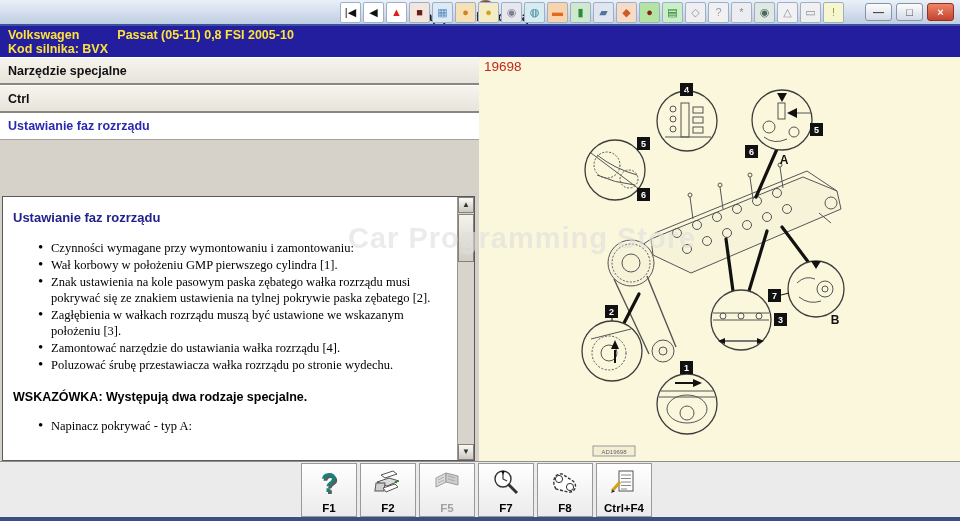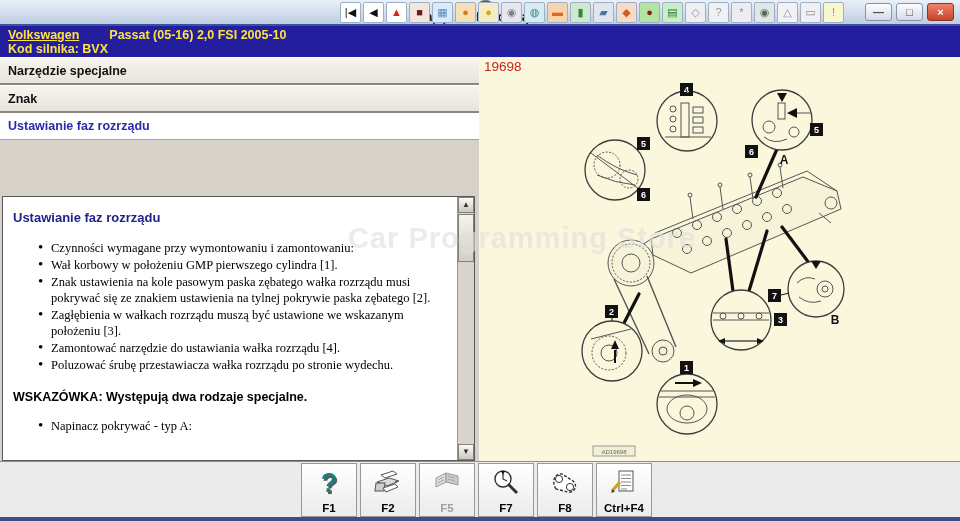--- a/index.html
+++ b/index.html
@@ -32,21 +32,21 @@
     background:linear-gradient(#fdfdfd,#d5dbe6); color:#445;
     font-size:11px; font-weight:bold; display:flex; align-items:center; justify-content:center;
   }
   .win-btn.close { background:linear-gradient(#f08468,#c44430); border-color:#93301f; color:#fff; }
   
   .app-header {
     position:absolute; top:26px; left:0; width:960px; height:31px;
     background:#221e9e; color:#ffe23c; font-weight:bold; font-size:12.5px;
     line-height:14px; padding:2px 0 0 8px;
   }
-  .app-header .brand { margin-right:30px;text-decoration:underline; }
+  .app-header .brand { margin-right:38px; }
   
   .sidebar {
     position:absolute; top:57px; left:0; width:546px; height:404px;
     background:#d6d2ca; border-right:2px solid #6e6a64;
   }
   .section-bar {
     height:28px; background:linear-gradient(#f6f4ee,#e7e4db);
     border-top:1px solid #ffffff; border-bottom:2px solid #8a8680;
     display:flex; align-items:center; padding-left:8px;
     font-size:12.5px; font-weight:bold; color:#111; cursor:default;
@@ -197,31 +197,31 @@
     </div>
   <div class="win-controls">
       <span class="win-btn">—</span>
       <span class="win-btn">□</span>
       <span class="win-btn close">×</span>
     </div>
 </div>
 
 <div class="app-header">
   <div>
-    <span class="brand">Volkswagen</span><span>Passat (05-16) 2,0 FSI 2005-10</span>
+    <span class="brand">Volkswagen</span><span>Passat (05-11) 0,8 FSI 2005-10</span>
   </div>
   <div>Kod silnika: BVX</div>
 </div>
 
 <div class="sidebar">
   <div class="section-bar">
     <span>Narzędzie specjalne</span>
   </div>
   <div class="section-bar">
-    <span>Znak</span>
+    <span>Ctrl</span>
   </div>
   <div class="active-row">
     <span>Ustawianie faz rozrządu</span>
   </div>
 
   <div class="content-box">
     <div class="content-text">
       <div class="content-title">Ustawianie faz rozrządu</div>
       <ul class="blist">
         <li>

